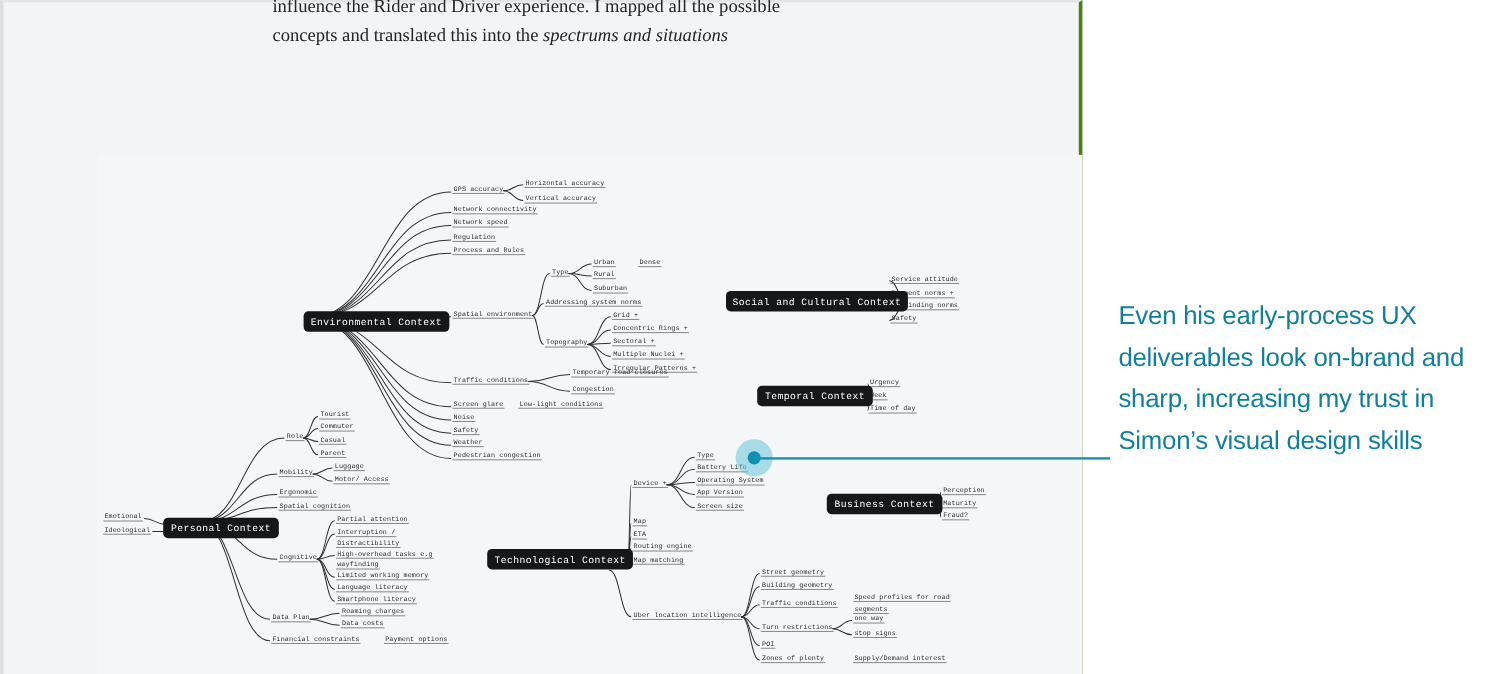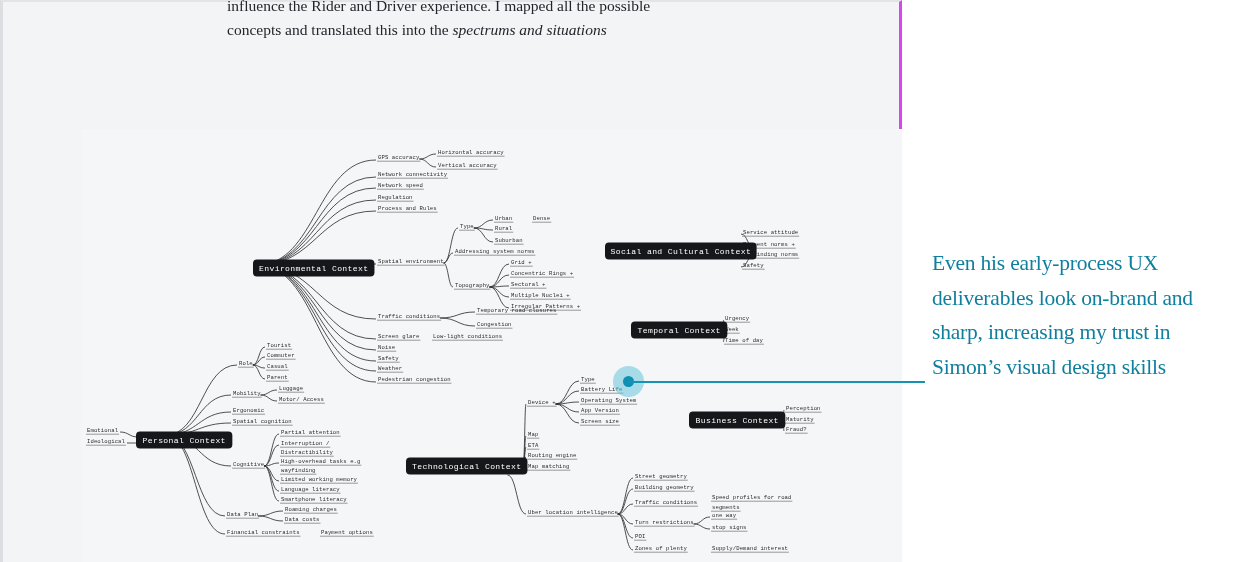--- a/index.html
+++ b/index.html
@@ -8,21 +8,21 @@
     width:1240px; height:562px;
     background:#ffffff;
     font-family:"Liberation Sans", sans-serif;
     overflow:hidden;
     position:relative;
   }
   #doc-panel{
     position:absolute; left:0; top:0; width:902px; height:562px;
     background:#f3f4f6;
     border-left:3px solid #dcdee1;
-    border-right:3px solid #d946ef;
+    border-right:3px solid #4d7c0f;
     border-top:2px solid #e2e4e7;
   }
   #intro-text{
     position:absolute; left:224px; top:-8px; width:430px;
     font-family:"Liberation Serif", serif;
     font-size:15.5px; line-height:24px; color:#22262b;
   }
   #intro-text .em{ font-style:italic; }
   #map-canvas{
     position:absolute; left:78px; top:127px; width:821px; height:433px;
@@ -45,21 +45,21 @@
     background:#1693b4;
   }
   #annot-dot{
     position:absolute; left:610px; top:364px; width:31px; height:31px;
     border-radius:50%; background:rgba(100,196,219,.55);
     display:flex; align-items:center; justify-content:center;
   }
   #annot-dot i{ width:11px; height:11px; border-radius:50%; background:#0f8fb2; display:block; }
   #annot-text{
     position:absolute; left:932px; top:246px; width:300px;
-    font-family:Liberation Serif, serif;
+    font-family:Liberation Sans, sans-serif;
     font-size:21.5px; line-height:34.5px; color:#0f7f9e;
     letter-spacing:-.2px;
   }
 </style>
 </head>
 <body>
 
 <div id="doc-panel">
 
   <div id="intro-text">

